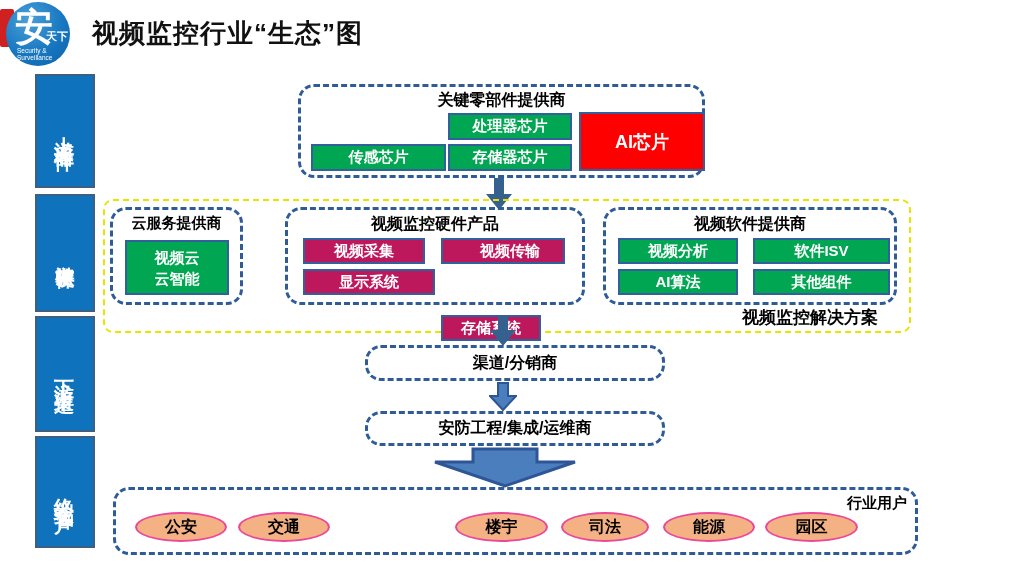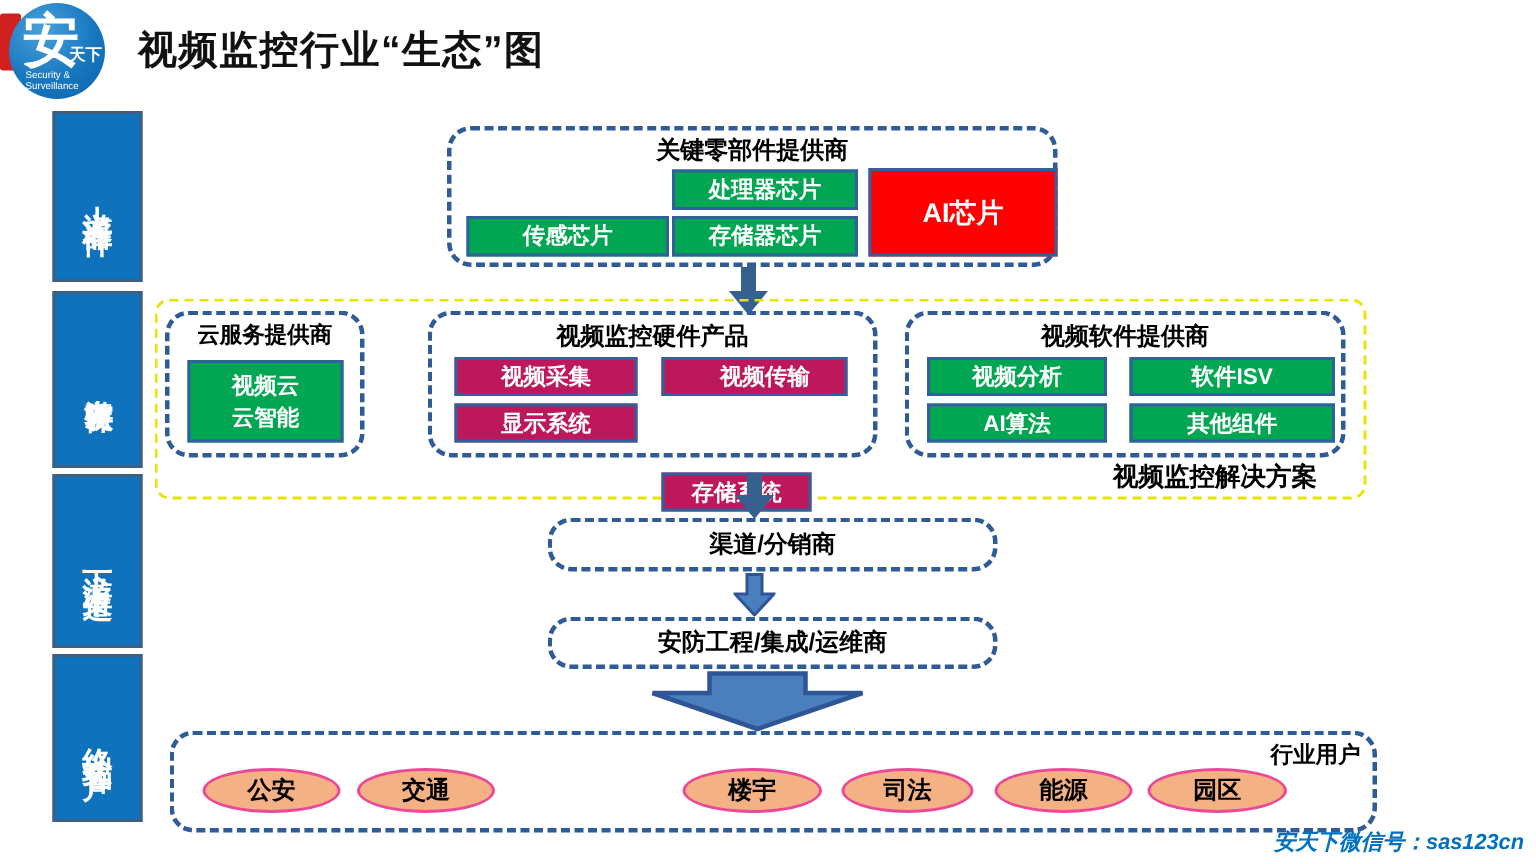--- a/index.html
+++ b/index.html
@@ -84,21 +84,21 @@
     <div class="btn btn-green btn-2line" style="left:12px;top:30px;width:104px;height:55px;">
       <div>视频云</div>
       <div>云智能</div>
     </div>
   </div>
 
   <div class="dash-box" style="left:285px;top:207px;width:300px;height:98px;">
     <div class="box-title" style="top:4px;font-size:16px;">视频监控硬件产品</div>
     <div class="btn btn-cyan" style="left:15px;top:28px;width:122px;height:26px;">视频采集</div>
     <div class="btn btn-cyan" style="left:153px;top:28px;width:124px;height:26px;padding-left:14px;">视频传输</div>
-    <div class="btn btn-cyan" style="left:15px;top:59px;width:122px;height:26px;">显示系统</div>
+    <div class="btn btn-cyan" style="left:15px;top:59px;width:132px;height:26px;">显示系统</div>
     <div class="btn btn-cyan" style="left:153px;top:59px;width:100px;height:26px;margin-top:46px;">存储系统</div>
   </div>
 
   <div class="dash-box" style="left:603px;top:207px;width:294px;height:98px;">
     <div class="box-title" style="top:4px;font-size:16px;">视频软件提供商</div>
     <div class="btn btn-green" style="left:12px;top:28px;width:120px;height:26px;text-align:right;">视频分析</div>
     <div class="btn btn-green" style="left:147px;top:28px;width:137px;height:26px;">软件ISV</div>
     <div class="btn btn-green" style="left:12px;top:59px;width:120px;height:26px;">AI算法</div>
     <div class="btn btn-green" style="left:147px;top:59px;width:137px;height:26px;">其他组件</div>
   </div>
@@ -130,15 +130,14 @@
   <div class="dash-box" style="left:113px;top:487px;width:805px;height:68px;">
     <div class="users-title">行业用户</div>
     <div class="ellipse" style="left:19px;top:22px;width:92px;">公安</div>
     <div class="ellipse" style="left:122px;top:22px;width:92px;">交通</div>
     <div class="ellipse" style="left:339px;top:22px;width:93px;">楼宇</div>
     <div class="ellipse" style="left:445px;top:22px;width:88px;">司法</div>
     <div class="ellipse" style="left:547px;top:22px;width:92px;">能源</div>
     <div class="ellipse" style="left:649px;top:22px;width:93px;">园区</div>
   </div>
 
-  <div class="footer-wechat">安天下微信号：sas123cn</div>
 
 </div>
 
 </body></html>

